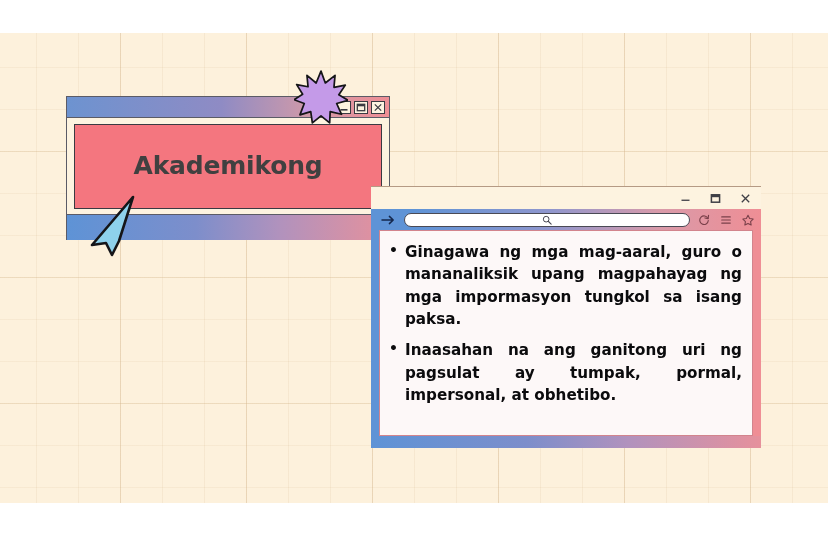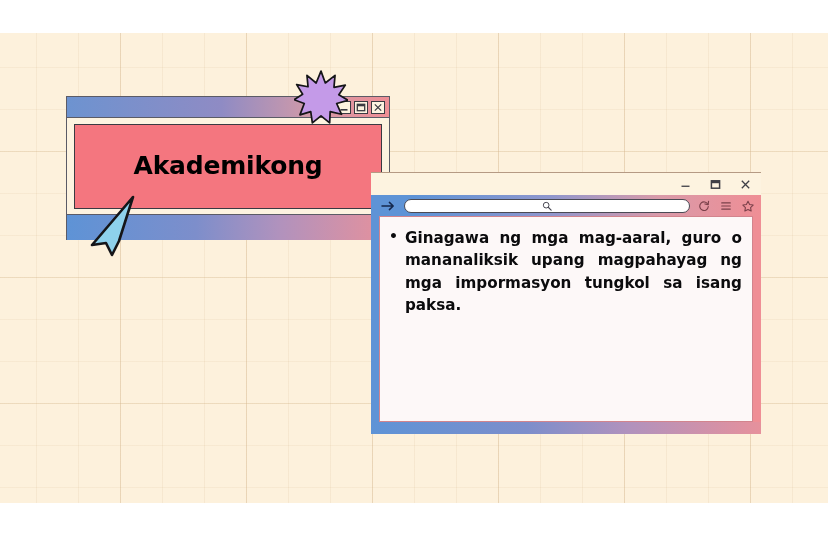--- a/index.html
+++ b/index.html
@@ -92,21 +92,21 @@
     align-items: center;
     justify-content: center;
     text-align: center;
   }
 
   .tw-heading {
     font-family: "DejaVu Sans", sans-serif;
     font-weight: bold;
     font-size: 25px;
     line-height: 1.22;
-    color: #000000;
+    color: #404040;
     letter-spacing: -0.2px;
     padding: 0 6px;
   }
 
   .tw-footer {
     height: 26px;
     background: linear-gradient(to right, #5e93d6 0%, #7d8ecb 40%, #b192bd 66%, #e6919c 100%);
     border-top: 1.5px solid #5b5b66;
   }
 
@@ -127,21 +127,21 @@
     top: 195px;
     width: 52px;
     height: 62px;
     z-index: 10;
   }
 
   
   #browser-window {
     position: absolute;
     left: 371px;
-    top: 172px;
+    top: 186px;
     width: 390px;
     height: 262px;
     background: #fdf3e0;
     border-top: 1.5px solid #b59a84;
     border-left: 0;
     border-right: 0;
     border-bottom: 0;
   }
 
   .bw-frame-l {
@@ -395,19 +395,20 @@
             <path d="M7 1.5 L8.9 5.3 L13 5.9 L10 8.8 L10.7 12.9 L7 11 L3.3 12.9 L4 8.8 L1 5.9 L5.1 5.3 Z" fill="none" stroke="#7a404a" stroke-width="1.25" stroke-linejoin="round"></path>
           </svg>
         </span>
 
       </div>
     </div>
 
     <div class="bw-content">
       <ul class="bullets">
         <li>Ginagawa ng mga mag-aaral, guro o mananaliksik upang magpahayag ng mga impormasyon tungkol sa isang paksa.</li>
+        <li>Inaasahan na ang ganitong uri ng pagsulat ay tumpak, pormal, impersonal, at obhetibo.</li>
       </ul>
     </div>
 
     <div class="bw-footer"></div>
   </div>
 
 </div>
 
 </body></html>

